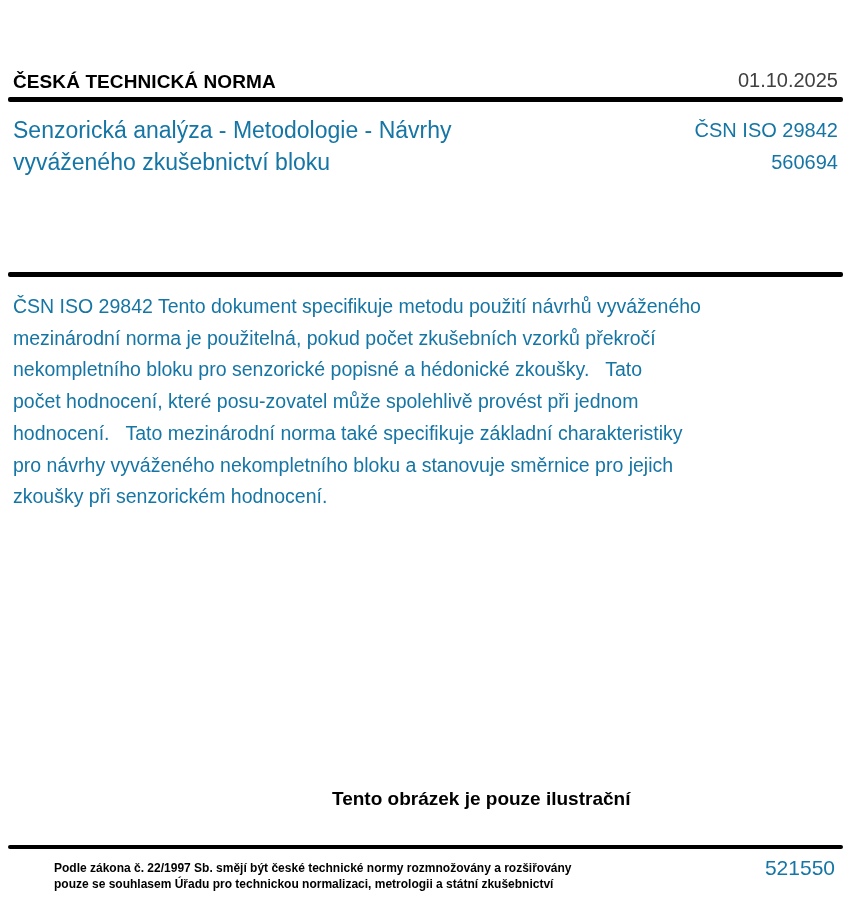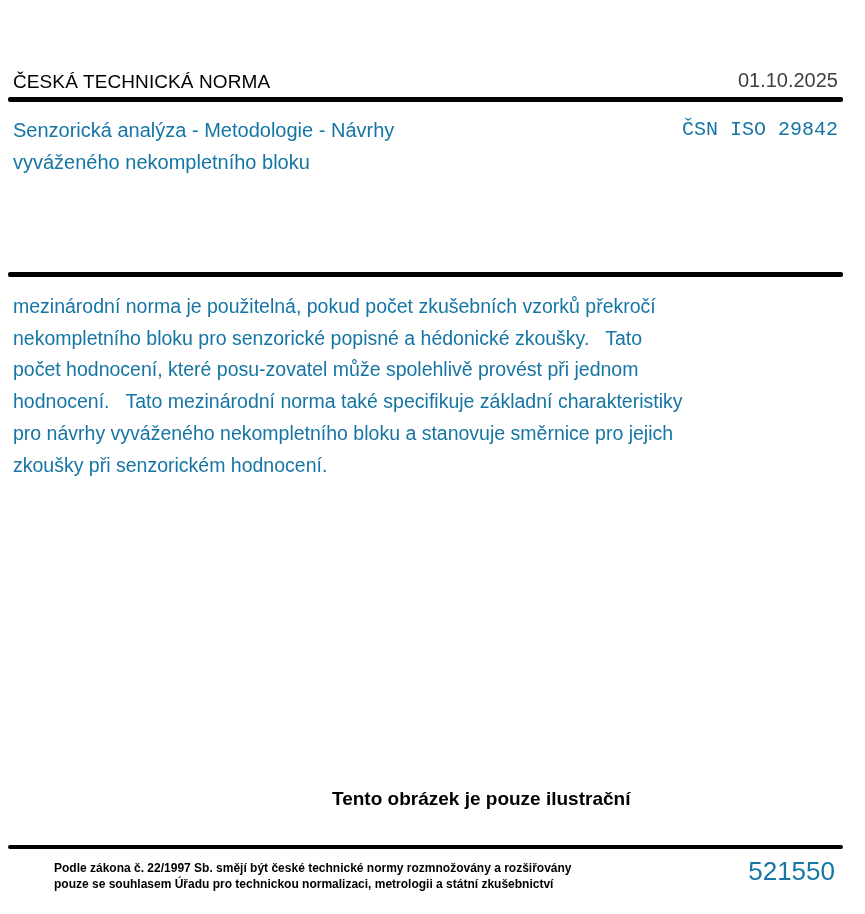--- a/index.html
+++ b/index.html
@@ -24,50 +24,49 @@
   }
   .rule-header   { top: 97px;  height: 5px; }
   .rule-abstract { top: 272px; height: 5px; }
   .rule-footer   { top: 845px; height: 4px; }
 
   .header-title {
     position: absolute;
     left: 13px;
     top: 71px;
     font-size: 19px;
-    font-weight: normal;
+    font-weight: bold;
     letter-spacing: 0.1px;
     white-space: pre;
   }
   .header-date {
     position: absolute;
     right: 27px;
     top: 69px;
     font-size: 20px;
     color: #404040;
     white-space: pre;
   }
 
   .subject-title {
     position: absolute;
     left: 13px;
     top: 114px;
-    font-size: 20px;
+    font-size: 23px;
     line-height: 32px;
     color: #1575A4;
   }
   .subject-ids {
     position: absolute;
     right: 27px;
     top: 114px;
     font-size: 20px;
     line-height: 32px;
     color: #1575A4;
     text-align: right;
-    font-family: Liberation Mono, monospace;
   }
   .subject-title div, .subject-ids div { white-space: pre; }
 
   .abstract {
     position: absolute;
     left: 13px;
     top: 291px;
     font-size: 19.5px;
     line-height: 31.7px;
     color: #1575A4;
@@ -90,48 +89,50 @@
     font-size: 12px;
     font-weight: bold;
     line-height: 16px;
   }
   .legal div { white-space: pre; padding-left: 40px; }
 
   .order-number {
     position: absolute;
     right: 30px;
     top: 856px;
-    font-size: 26px;
+    font-size: 21px;
     color: #1575A4;
     white-space: pre;
   }
 </style>
 </head>
 <body>
 
 <div>
 
   <div class="header-title">ČESKÁ TECHNICKÁ NORMA</div>
 
   <div class="header-date">01.10.2025</div>
 
   <div class="rule rule-header"></div>
 
   <div class="subject-title">
     <div>Senzorická analýza - Metodologie - Návrhy</div>
-    <div>vyváženého nekompletního bloku</div>
+    <div>vyváženého zkušebnictví bloku</div>
   </div>
 
   <div class="subject-ids">
     <div>ČSN ISO 29842</div>
+    <div>560694</div>
   </div>
 
   <div class="rule rule-abstract"></div>
 
   <div class="abstract">
+    <div>ČSN ISO 29842 Tento dokument specifikuje metodu použití návrhů vyváženého</div>
     <div>mezinárodní norma je použitelná, pokud počet zkušebních vzorků překročí</div>
     <div>nekompletního bloku pro senzorické popisné a hédonické zkoušky.   Tato</div>
     <div>počet hodnocení, které posu-zovatel může spolehlivě provést při jednom</div>
     <div>hodnocení.   Tato mezinárodní norma také specifikuje základní charakteristiky</div>
     <div>pro návrhy vyváženého nekompletního bloku a stanovuje směrnice pro jejich</div>
     <div>zkoušky při senzorickém hodnocení.</div>
   </div>
 
   <div class="illustration-note">Tento obrázek je pouze ilustrační</div>
 

